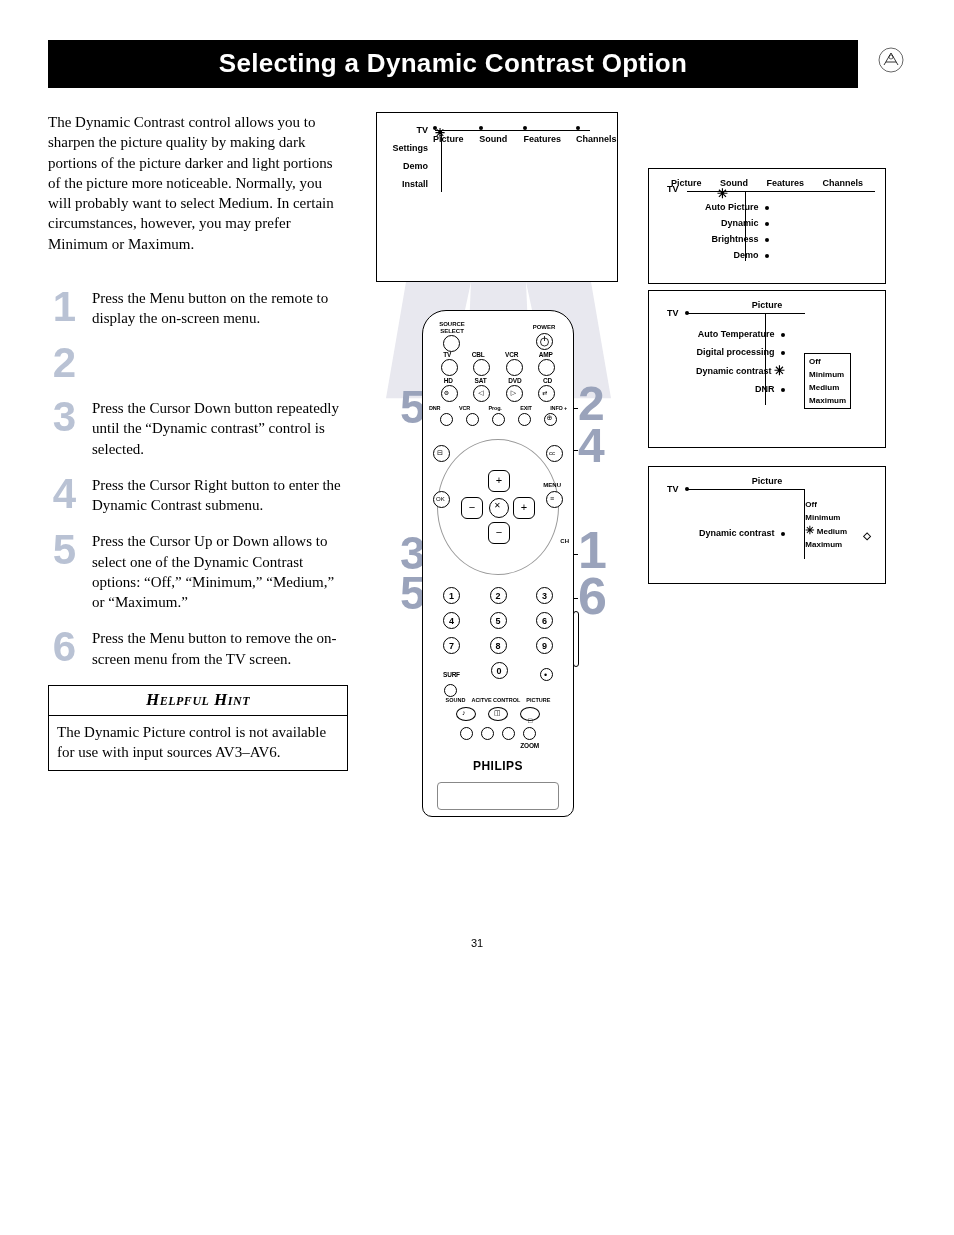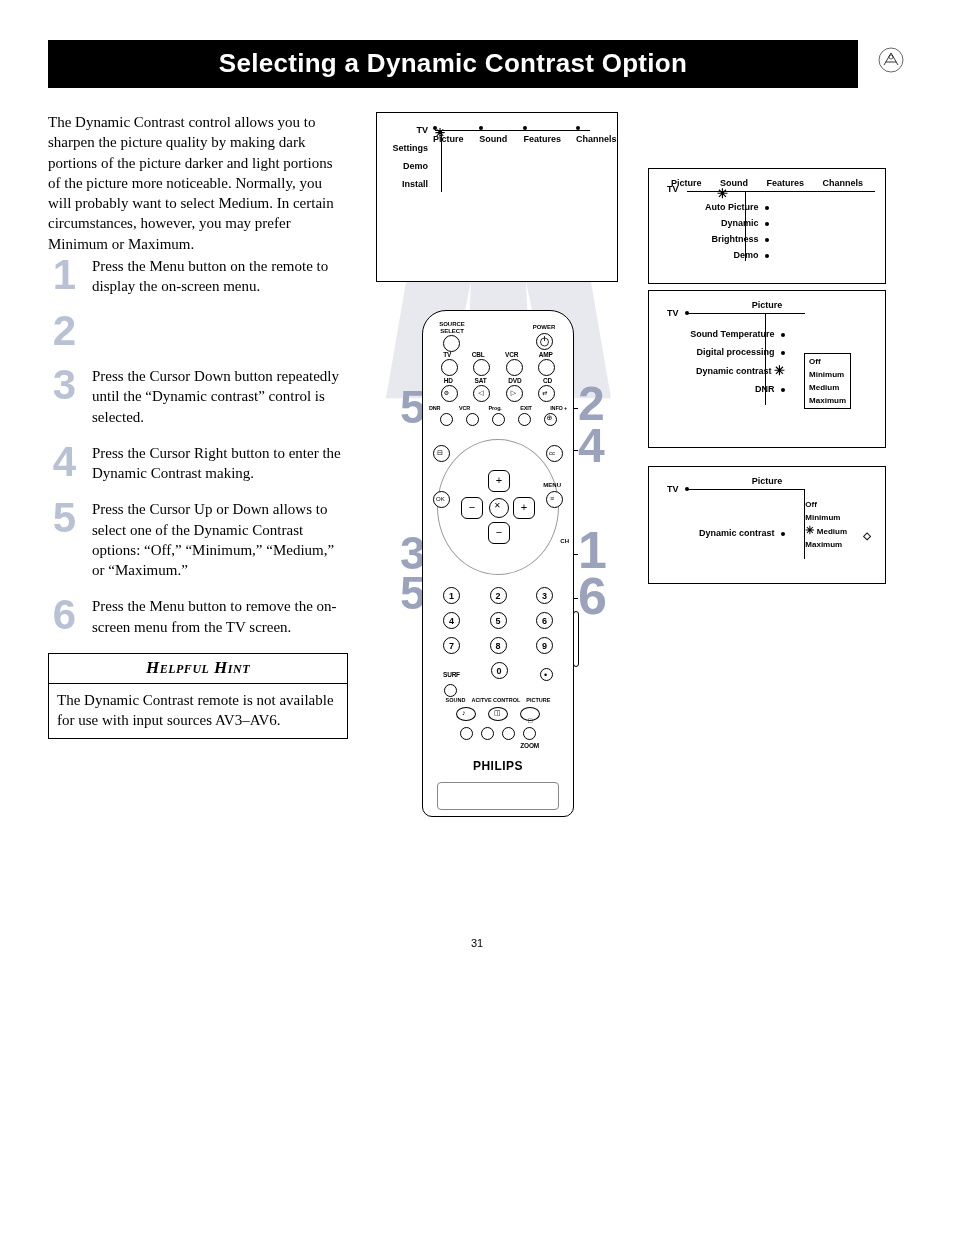--- a/index.html
+++ b/index.html
@@ -42,21 +42,21 @@
   }
   .content {
     display: flex;
     gap: 28px;
   }
   .left-col {
     width: 300px;
     flex-shrink: 0;
   }
   .intro {
-    margin-bottom: 2px;
+    margin-bottom: 34px;
   }
   .step {
     display: flex;
     align-items: flex-start;
     gap: 16px;
     margin-bottom: 16px;
   }
   .step-num {
     font-family: Arial, Helvetica, sans-serif;
     font-weight: 900;
@@ -191,34 +191,34 @@
       </div>
       <div class="step">
         <div class="step-num">2</div>
       </div>
       <div class="step">
         <div class="step-num">3</div>
         <div class="step-text">Press the Cursor Down button repeatedly until the “Dynamic contrast” control is selected.</div>
       </div>
       <div class="step">
         <div class="step-num">4</div>
-        <div class="step-text">Press the Cursor Right button to enter the Dynamic Contrast making.</div>
+        <div class="step-text">Press the Cursor Right button to enter the Dynamic Contrast submenu.</div>
       </div>
       <div class="step">
         <div class="step-num">5</div>
         <div class="step-text">Press the Cursor Up or Down allows to select one of the Dynamic Contrast options: “Off,” “Minimum,” “Medium,” or “Maximum.”</div>
       </div>
       <div class="step">
         <div class="step-num">6</div>
         <div class="step-text">Press the Menu button to remove the on-screen menu from the TV screen.</div>
       </div>
 
       <div class="hint-box">
         <div class="hint-title"><span style="font-variant:small-caps;margin-top:20px;">Helpful Hint</span></div>
-        <div class="hint-body">The Dynamic Contrast remote is not available for use with input sources AV3–AV6.</div>
+        <div class="hint-body">The Dynamic Picture control is not available for use with input sources AV3–AV6.</div>
       </div>
     </div>
 
     <div class="right-col">
 
       <div class="menu-box box1">
         <div class="box1-left-items">
           <div>TV</div>
           <div>Settings</div>
           <div>Demo</div>
@@ -260,21 +260,21 @@
         </div>
       </div>
 
       <div class="menu-box box3">
         <div style="text-align:center;">Picture</div>
         <div style="position:absolute; left:38px; right:80px; top:22px; height:1px; background:#000;"></div>
         <div style="position:absolute; left:18px; top:16px;">TV</div>
         <span class="mdot" style="position:absolute; left:36px; top:20px;"></span>
         <div style="position:absolute; left:116px; top:22px; width:1px; background:#000; height:92px;"></div>
         <div style="position:absolute; right:100px; top:34px; text-align:right; line-height:18px;">
-          <div><span>Sound Temperature</span> <span class="mdot" style="margin-left:4px;"></span></div>
+          <div><span>Auto Temperature</span> <span class="mdot" style="margin-left:4px;"></span></div>
           <div><span>Digital processing</span> <span class="mdot" style="margin-left:4px;"></span></div>
           <div><span>Dynamic contrast</span> <span style="font-size:13px; position:relative; top:1px;">✳</span></div>
           <div><span>DNR</span> <span class="mdot" style="margin-left:4px;"></span></div>
         </div>
         <div class="m-opts" style="right:34px; top:62px;">
           <div>Off</div>
           <div>Minimum</div>
           <div>Medium</div>
           <div>Maximum</div>
         </div>

